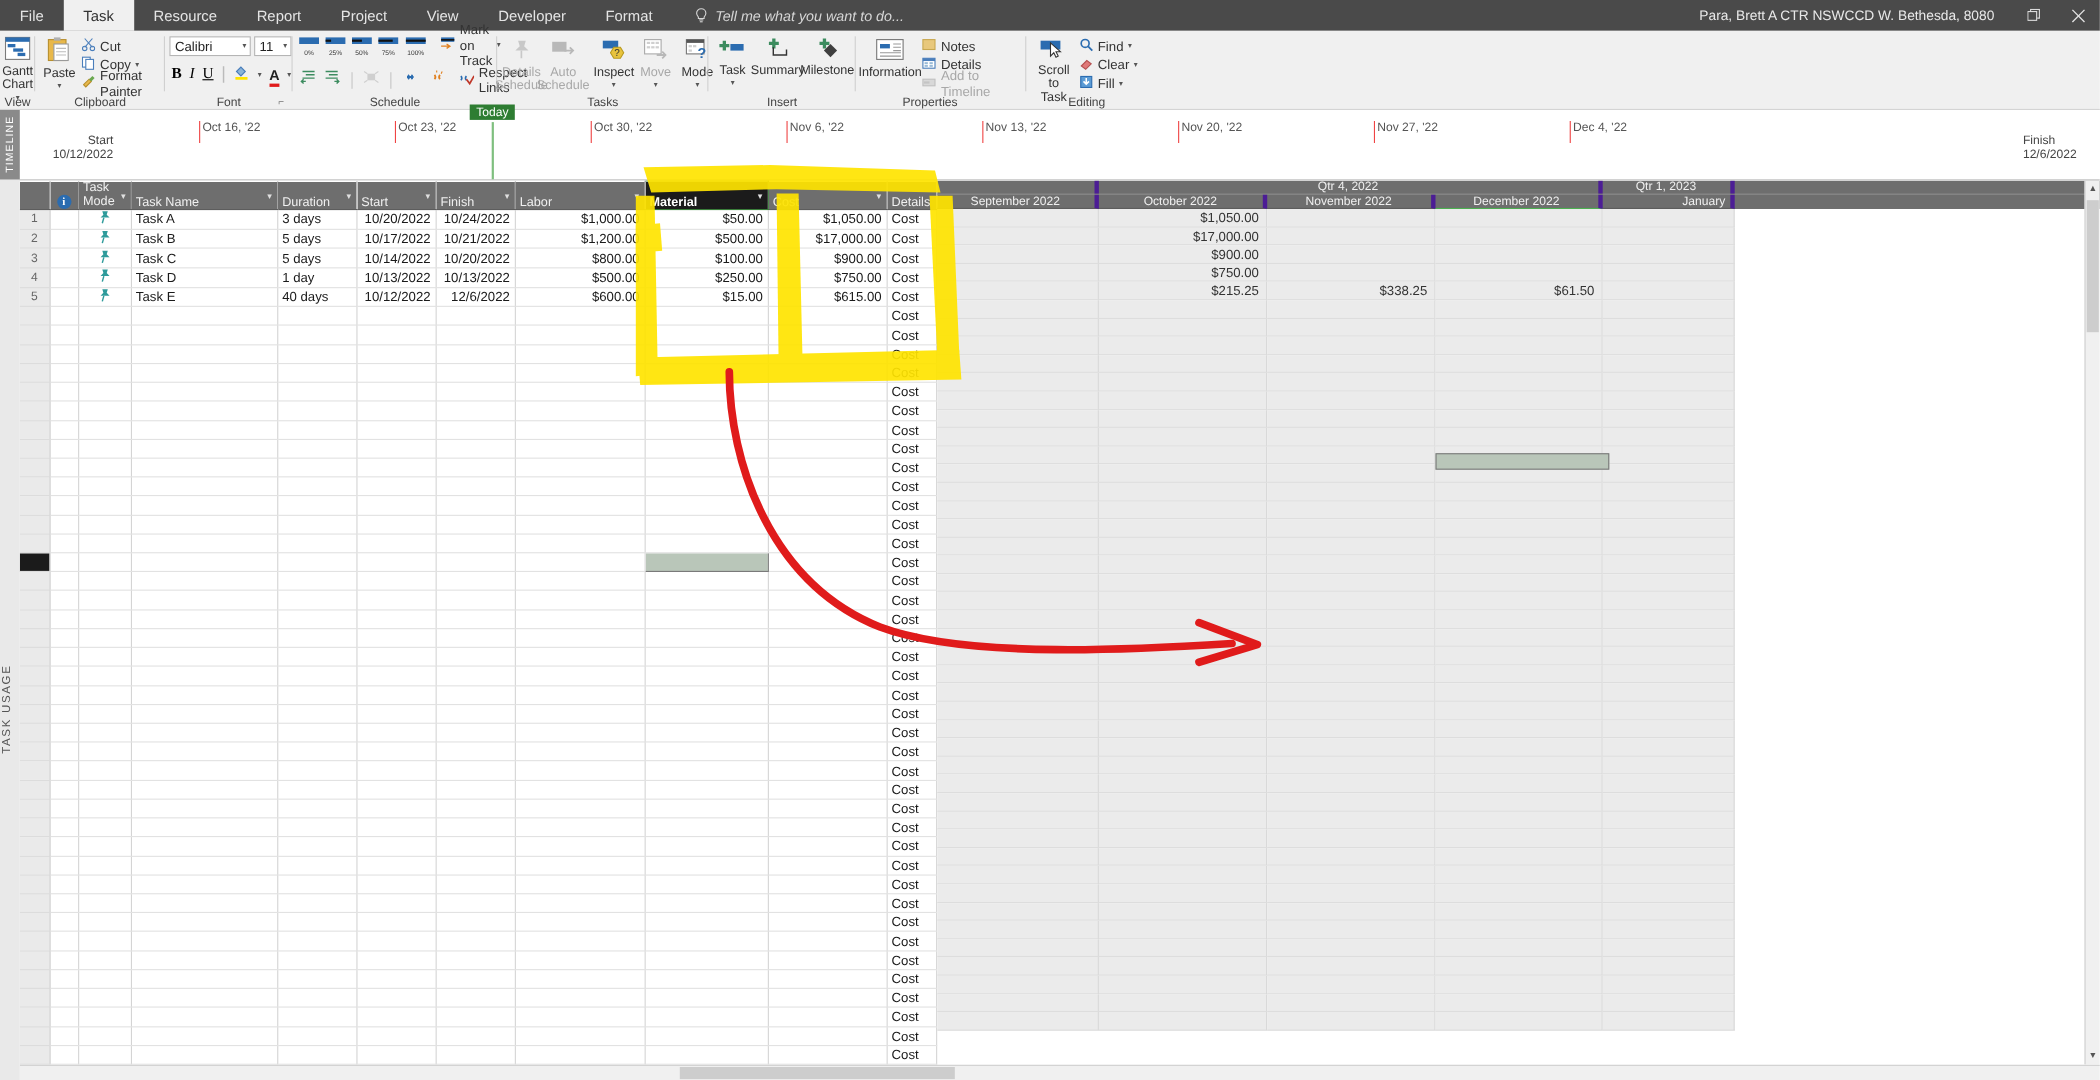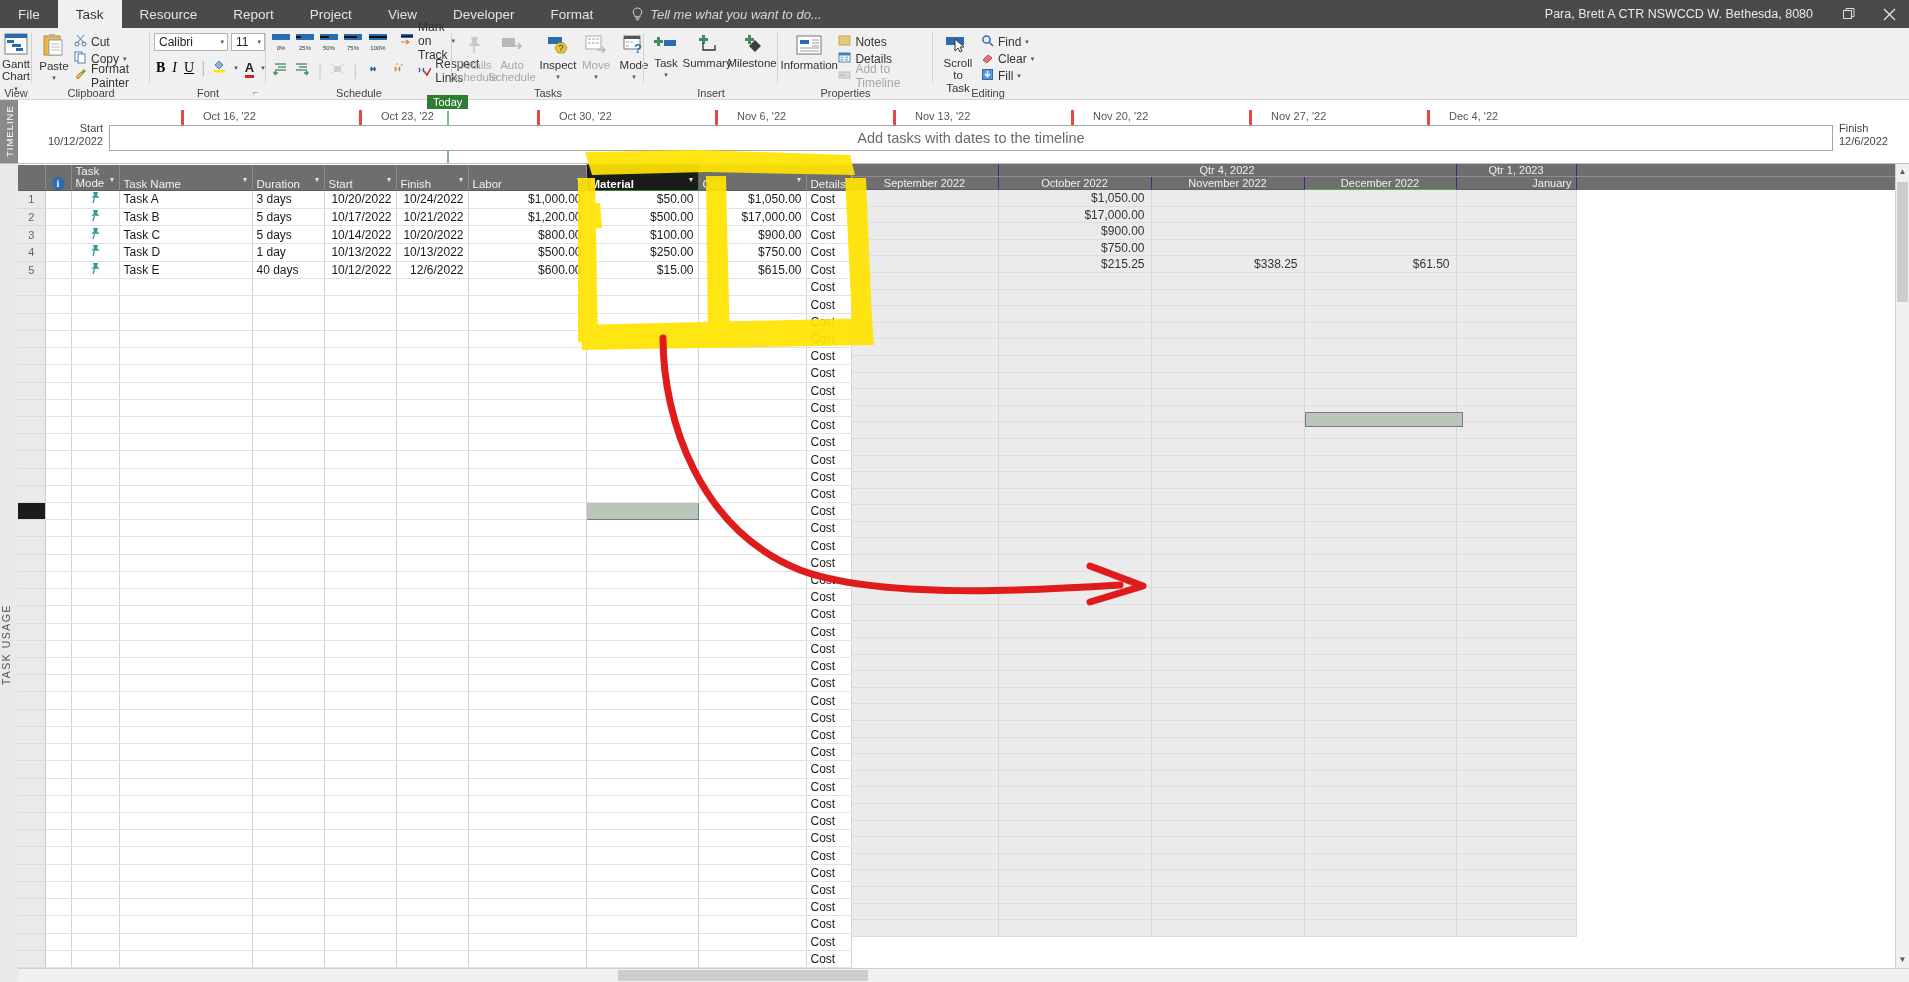--- a/index.html
+++ b/index.html
@@ -61,21 +61,21 @@
   .icn { display:inline-block; }
 
   
   .timelinewrap { display:flex; height:64px; background:#fff; border-bottom:1px solid #bfbfbf; }
   .vstrip {
     width:18px; background:#8a8a8a; color:#fff; font-size:9.5px; letter-spacing:1px;
     display:flex; align-items:center; justify-content:center;
     writing-mode:vertical-rl; transform:rotate(180deg); font-weight:400;
   }
   .timeline { position:relative; flex:1; }
-  .tl-tick { position:absolute; top:10px; font-size:11px; color:#555; padding-left:19px; border-left:3px solid #ef4444; height:20px; line-height:12px;}
+  .tl-tick { position:absolute; top:10px; font-size:11px; color:#555; padding-left:2px; border-left:1px solid #ef4444; height:20px; line-height:12px;}
   .today-flag {
     position:absolute; top:-5px; background:#2e7d32; color:#fff; font-size:11px;
     padding:1px 6px; font-weight:400;
   }
   .today-line { position:absolute; top:11px; bottom:0; width:2px; background:#7fbf7f; }
   .tl-startbox {
     position:absolute; left:91px; right:76px; top:25px; height:26px;
     border:1px solid #a6a6a6; background:#fff;
     display:flex; align-items:center; justify-content:center;
     color:#6a6a6a; font-size:14.5px;
@@ -119,21 +119,21 @@
   td.num { text-align:right; }
   td.det { border-left:1px solid #c0c0c0; }
 
   
   .tsarea { position:relative; flex:1; overflow:hidden; }
   .ts-hdr { background:#6e6e6e; }
   .ts-q { height:13px; display:flex; border-bottom:1px solid #8d8d8d;}
   .ts-m { height:13px; display:flex; }
   .ts-q div, .ts-m div {
     color:#f0f0f0; font-size:11px; text-align:center; line-height:13px;
-    border-right:1px solid #4c1d95; overflow:hidden; white-space:nowrap;
+    border-right:4px solid #4c1d95; overflow:hidden; white-space:nowrap;
   }
   .ts-m div { border-bottom:1px solid #5d5d5d; }
   .ts-body { position:relative; }
   .ts-row { display:flex; height:16.6px; }
   .ts-cell {
     font-size:12px; color:#333; text-align:right; padding-right:6px;
     border-right:1px solid #d8d8d8; border-bottom:1px solid #dddddd;
     background:#ebebeb; line-height:16.6px; overflow:hidden; white-space:nowrap;
   }
 
@@ -582,23 +582,20 @@
       <div class="tl-tick" style="left:875px;">Nov 13, '22</div>
       <div class="tl-tick" style="left:1053px;">Nov 20, '22</div>
       <div class="tl-tick" style="left:1231px;">Nov 27, '22</div>
       <div class="tl-tick" style="left:1409px;">Dec 4, '22</div>
       <div class="today-line" style="left:429px;"></div>
       <div class="today-flag" style="left:409px;text-align:center;">Today</div>
       <div class="tl-start">
         <div>Start</div>
         <div>10/12/2022</div>
       </div>
-      <div class="tl-startbox">
-        <span>Add tasks with dates to the timeline</span>
-      </div>
       <div class="tl-finish">
         <div>Finish</div>
         <div>12/6/2022</div>
       </div>
     </div>
   </div>
 
   <div class="mainwrap">
     <div class="vstrip2">
       <div class="lbl">TASK USAGE</div>

